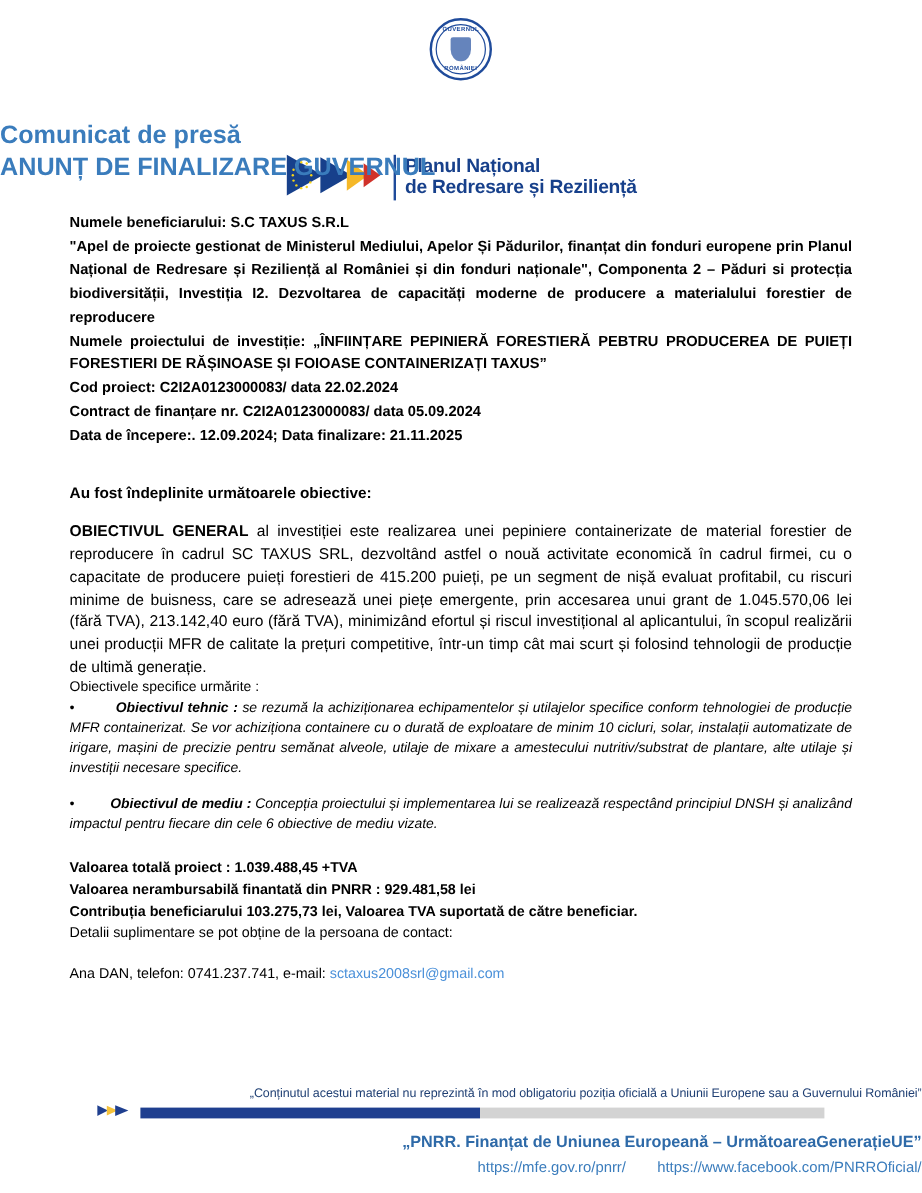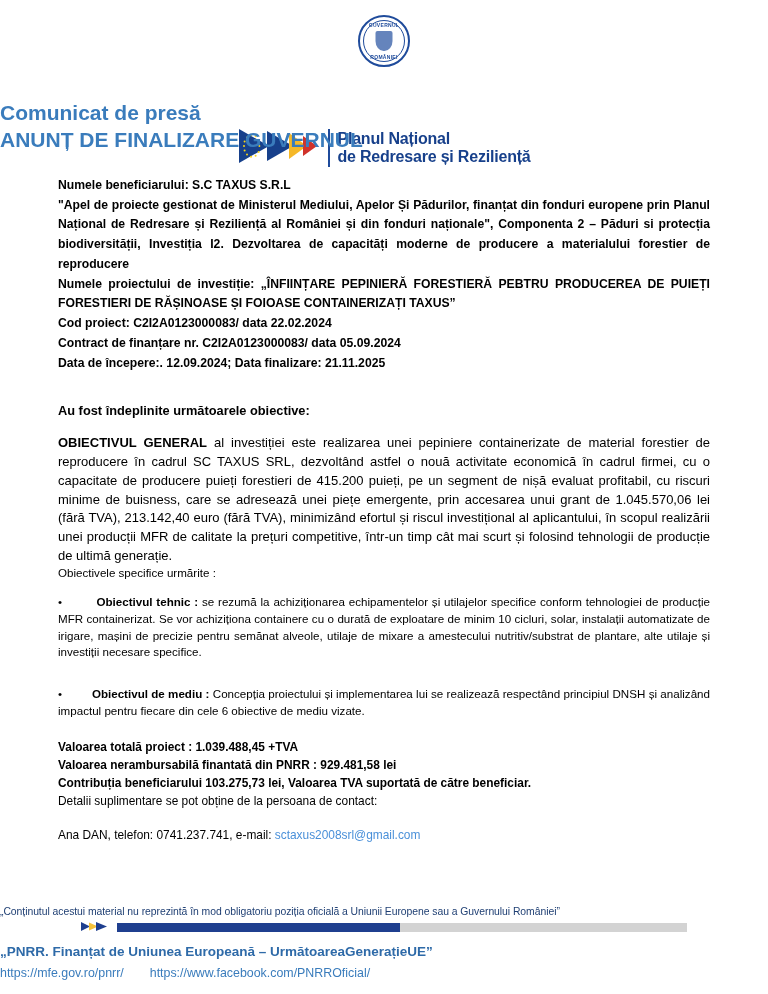--- a/index.html
+++ b/index.html
@@ -178,21 +178,22 @@
   .narrow-plain {
     font-size: 11.6px;
     line-height: 1.44;
     text-align: left;
   }
   .narrow b { font-weight: bold; }
   .bullet-row {
     font-size: 11.6px;
     line-height: 1.44;
     text-align: justify;
-    margin-top: 12px;
+    margin-top: 0;
+    font-style: italic;
   }
   .bullet-row .dot { }
   .spacer-sm { height: 13px; }
 
   .money-block {
     margin-top: 20px;
     font-size: 11.9px;
     line-height: 1.5;
   }
   .money-block .bold { font-weight: bold; }
@@ -205,21 +206,21 @@
     color: #4a90d9;
     text-decoration: none;
   }
 
   
   .footer {
     position: absolute;
     left: 0;
     right: 0;
     bottom: 14px;
-    text-align: left;
+    text-align: right;
   }
   .footer-disclaimer {
     color: #1f3f73;
     font-size: 10.4px;
     letter-spacing: -0.05px;
     white-space: nowrap;
   }
   .footer-bar-wrap {
     display: flex;
     align-items: center;

